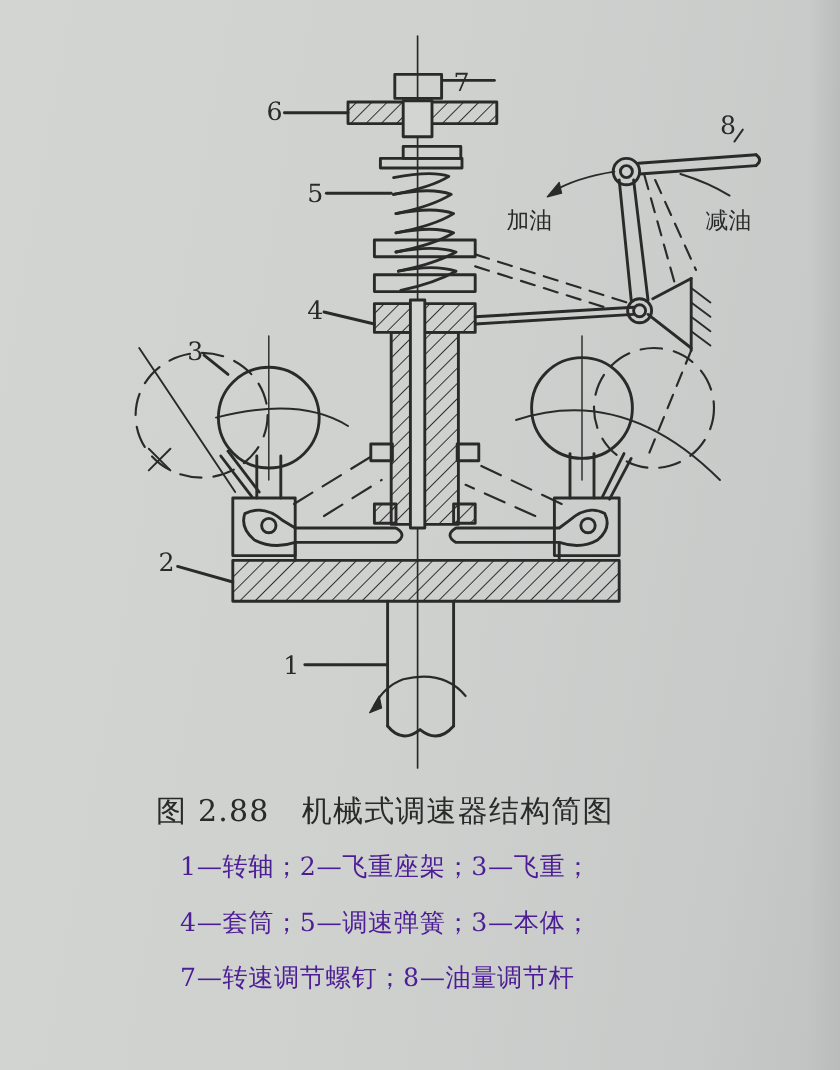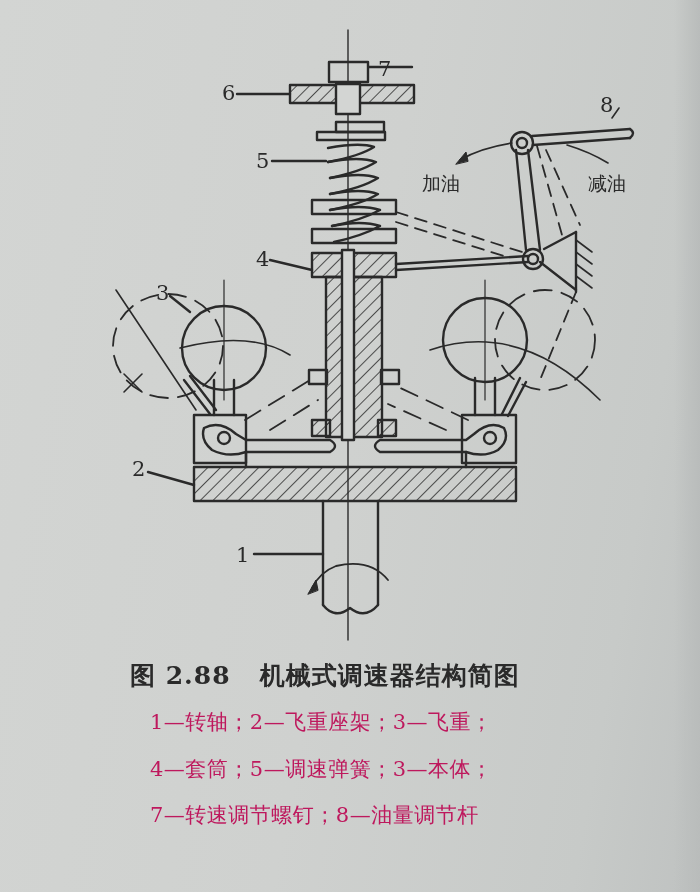--- a/index.html
+++ b/index.html
@@ -3,22 +3,22 @@
 <meta charset="utf-8">
 <style>
   html,body{margin:0;padding:0;}
   body{width:700px;height:892px;background:#c9ccca;overflow:hidden;position:relative;
        font-family:"DejaVu Serif","Liberation Serif",serif;}
   .page{position:absolute;left:0;top:0;width:700px;height:892px;
         background:linear-gradient(100deg,#d3d5d3 0%,#cfd1cf 50%,#c7cac8 85%,#bfc2c1 100%);}
   .edge{position:absolute;right:0;top:0;width:26px;height:892px;
         background:linear-gradient(90deg,rgba(0,0,0,0) 0%,#b9bcbb 100%);}
   svg.diagram{position:absolute;left:0;top:0;}
-  .caption{position:absolute;left:130px;top:659px;font-size:25px;color:#2a2a2a;letter-spacing:1px;white-space:nowrap;font-weight:bold;}
-  .legend-line{position:absolute;left:150px;font-size:21px;color:#be185d;white-space:nowrap;letter-spacing:0.5px;}
+  .caption{position:absolute;left:130px;top:659px;font-size:25px;color:#2a2a2a;letter-spacing:1px;white-space:nowrap;}
+  .legend-line{position:absolute;left:150px;font-size:21px;color:#4c1d95;white-space:nowrap;letter-spacing:0.5px;}
   .lbl{font-family:"DejaVu Serif","Liberation Serif",serif;font-size:21px;fill:#2a2a2a;}
   .cn{font-family:"DejaVu Sans","Liberation Sans",sans-serif;font-size:19px;fill:#2a2a2a;}
 </style>
 </head>
 <body>
 
 <div class="page"></div>
 <div class="edge"></div>
 
 <svg class="diagram" width="700" height="892" viewBox="0 0 700 892">

